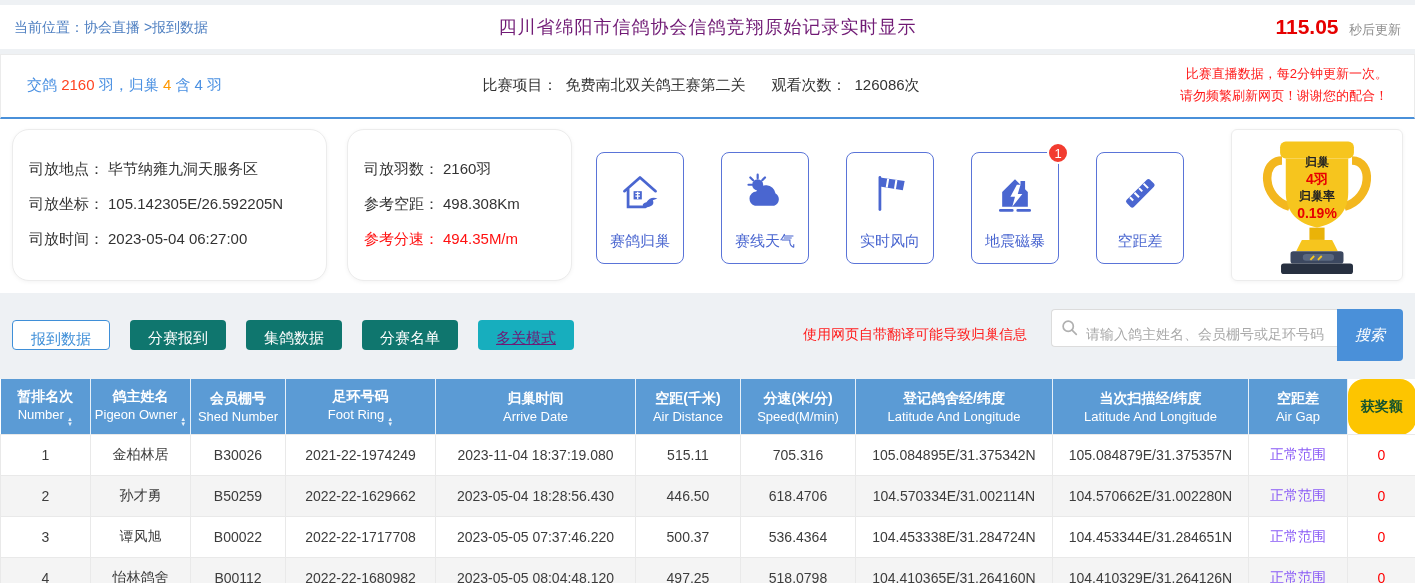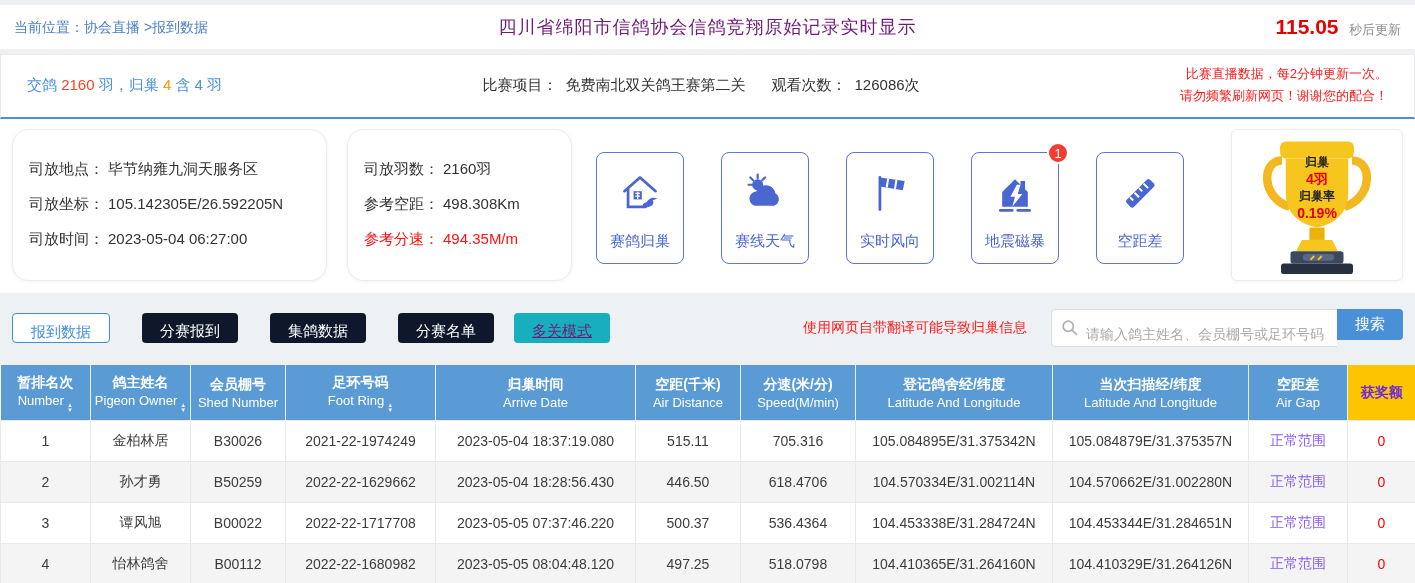--- a/index.html
+++ b/index.html
@@ -48,38 +48,38 @@
   .trophy-card { margin-left:auto; width:172px; min-height:152px; border:1px solid #ececec; border-radius:6px;
     box-shadow:0 1px 4px rgba(0,0,0,.05); position:relative; display:flex; align-items:center; justify-content:center; }
   .trophy-text { position:absolute; top:24px; left:0; width:100%; text-align:center; line-height:17px; }
   .trophy-text .dark { color:#222; font-size:12px; font-weight:bold; }
   .trophy-text .red { color:#e80000; font-size:14px; font-weight:bold; }
 
   
   .toolbar { margin-top:8px; display:flex; align-items:center; padding:8px 12px; }
   .tab { height:30px; line-height:36px; font-size:15px; border-radius:4px; padding:0 18px; cursor:pointer; border:none; }
   .tab-outline { background:#fff; color:#3f8fd8; border:1px solid #3f8fd8; }
-  .tab-orange { background:#0f172a; color:#fff; margin-left:32px; }
+  .tab-orange { background:#0f766e; color:#fff; margin-left:20px; }
   .tab-teal { background:#17aebe; color:#701a75; margin-left:20px;text-decoration:underline; }
   .warning { margin-left:auto; color:#ff1a1a; font-size:14px; width:238px; overflow:hidden; white-space:nowrap; }
   .search-group { display:flex; margin-left:10px; }
   .search-box { position:relative; }
   .search-input { width:286px; height:38px; border:1px solid #dcdcdc; border-right:none; border-radius:4px 0 0 4px;
     padding:12px 10px 0 34px; font-size:14px; color:#333; outline:none; background:#fff; }
   .search-input::placeholder { color:#a9a9a9; }
   .search-icon { position:absolute; left:10px; top:10px; }
-  .search-btn { width:66px; height:31px; background:#4a90d9; color:#fff; border:none;
-    border-radius:0 4px 4px 0; font-size:15px; cursor:pointer; }
+  .search-btn { width:66px; height:52px; background:#4a90d9; color:#fff; border:none;
+    border-radius:0 4px 4px 0; font-size:15px; cursor:pointer;font-style:italic; }
 
   
   .table-wrap { margin-top:10px; background:#fff; }
   table { border-collapse:collapse; width:1415px; table-layout:fixed; }
   thead th { background:#5b9bd5; color:#fff; font-weight:normal; border-right:1px solid rgba(255,255,255,.85);
     padding:7px 2px; text-align:center; vertical-align:middle; }
-  thead th:last-child { background:#fdc500; color:#6d28d9; border-right:none; }
+  thead th:last-child { background:#fdc500; color:#14532d; border-right:none;border-radius:16px; }
   th .zh { display:block; font-size:14px; font-weight:bold; line-height:20px; }
   th .en { display:block; font-size:13px; line-height:18px; }
   th .prize-zh { font-size:14px; font-weight:bold; }
   .sort { display:inline-flex; flex-direction:column; vertical-align:-2px; margin-left:3px; }
   .sort i { font-style:normal; font-size:6px; line-height:5px; color:#eaf3fb; }
   tbody td { border:1px solid #e9e9e9; text-align:center; height:41px; font-size:14px; color:#3c3c3c;
     background:#fff; white-space:nowrap; overflow:hidden; }
   tbody tr:nth-child(even) td { background:#f4f4f4; }
   td.gap-ok { color:#8b5cf6; }
   td.prize { color:#ff0000; }
@@ -302,21 +302,21 @@
             </th>
           <th><span class="prize-zh">获奖额</span></th>
         </tr>
       </thead>
       <tbody>
         <tr>
           <td>1</td>
           <td>金柏林居</td>
           <td>B30026</td>
           <td>2021-22-1974249</td>
-          <td>2023-05-04 18:37:19.080</td>
+          <td>2023-11-04 18:37:19.080</td>
           <td>515.11</td>
           <td>705.316</td>
           <td>105.084895E/31.375342N</td>
           <td>105.084879E/31.375357N</td>
           <td class="gap-ok">正常范围</td>
           <td class="prize">0</td>
         </tr>
         <tr>
           <td>2</td>
           <td>孙才勇</td>

